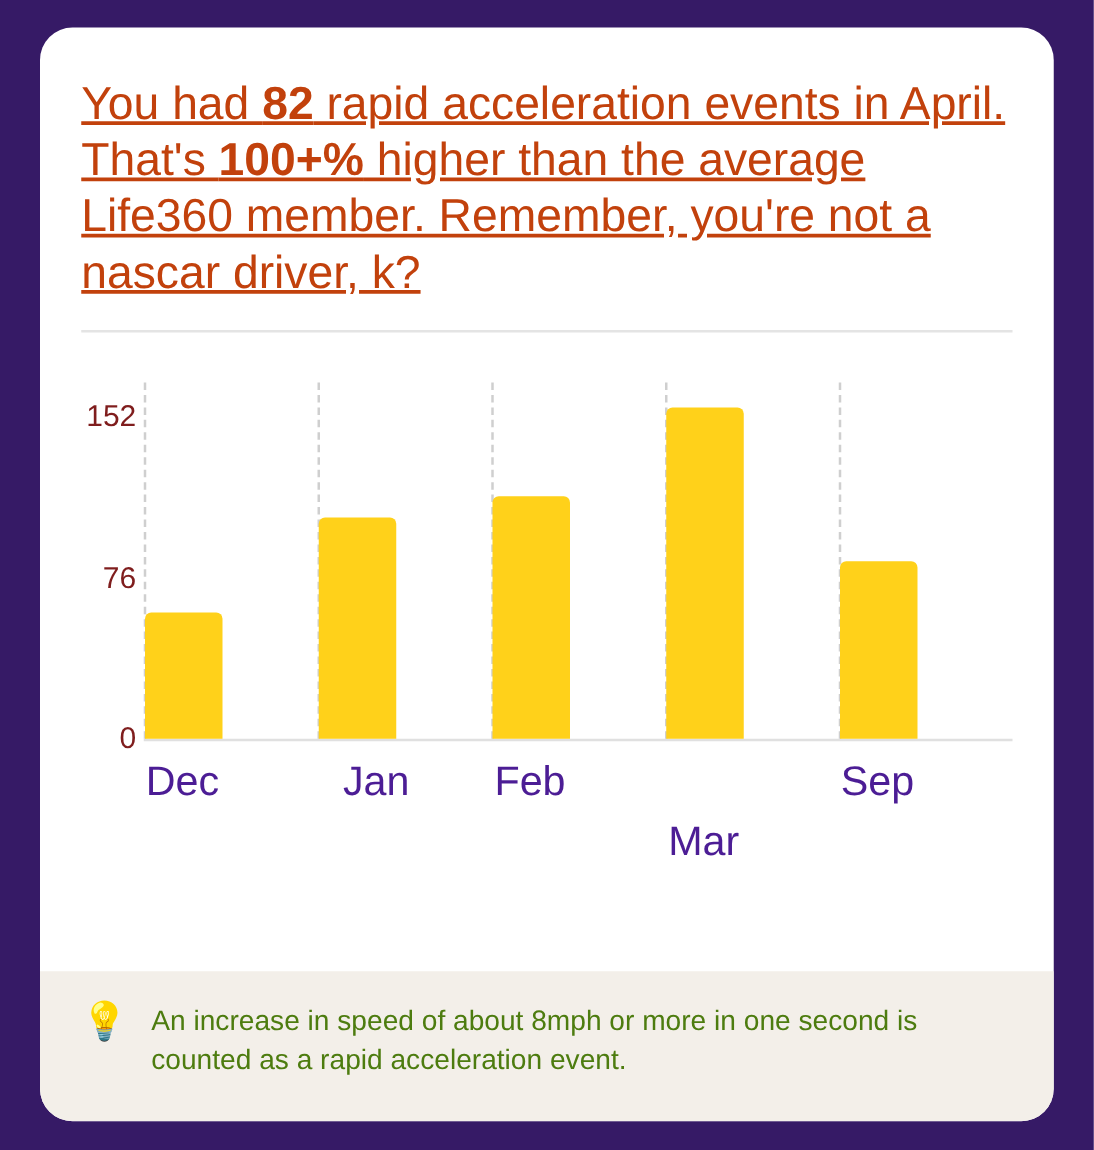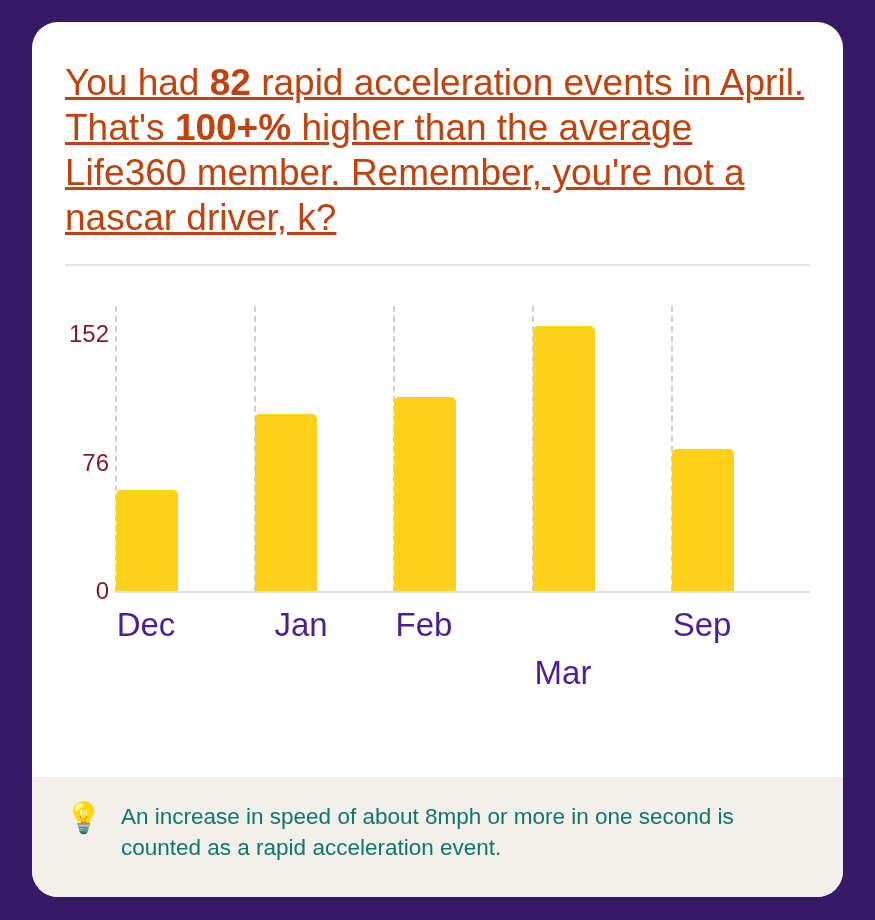--- a/index.html
+++ b/index.html
@@ -153,21 +153,21 @@
   .bulb {
     font-size: 30px;
     line-height: 34px;
     flex: 0 0 auto;
     width: 34px;
     text-align: center;
   }
   .footer-text {
     font-size: 22.5px;
     line-height: 31px;
-    color: #0f766e;
+    color: #4d7c0f;
     max-width: 640px;
   }
 </style>
 </head>
 <body>
 
 <div class="card">
 
   <div class="card-body">
 

